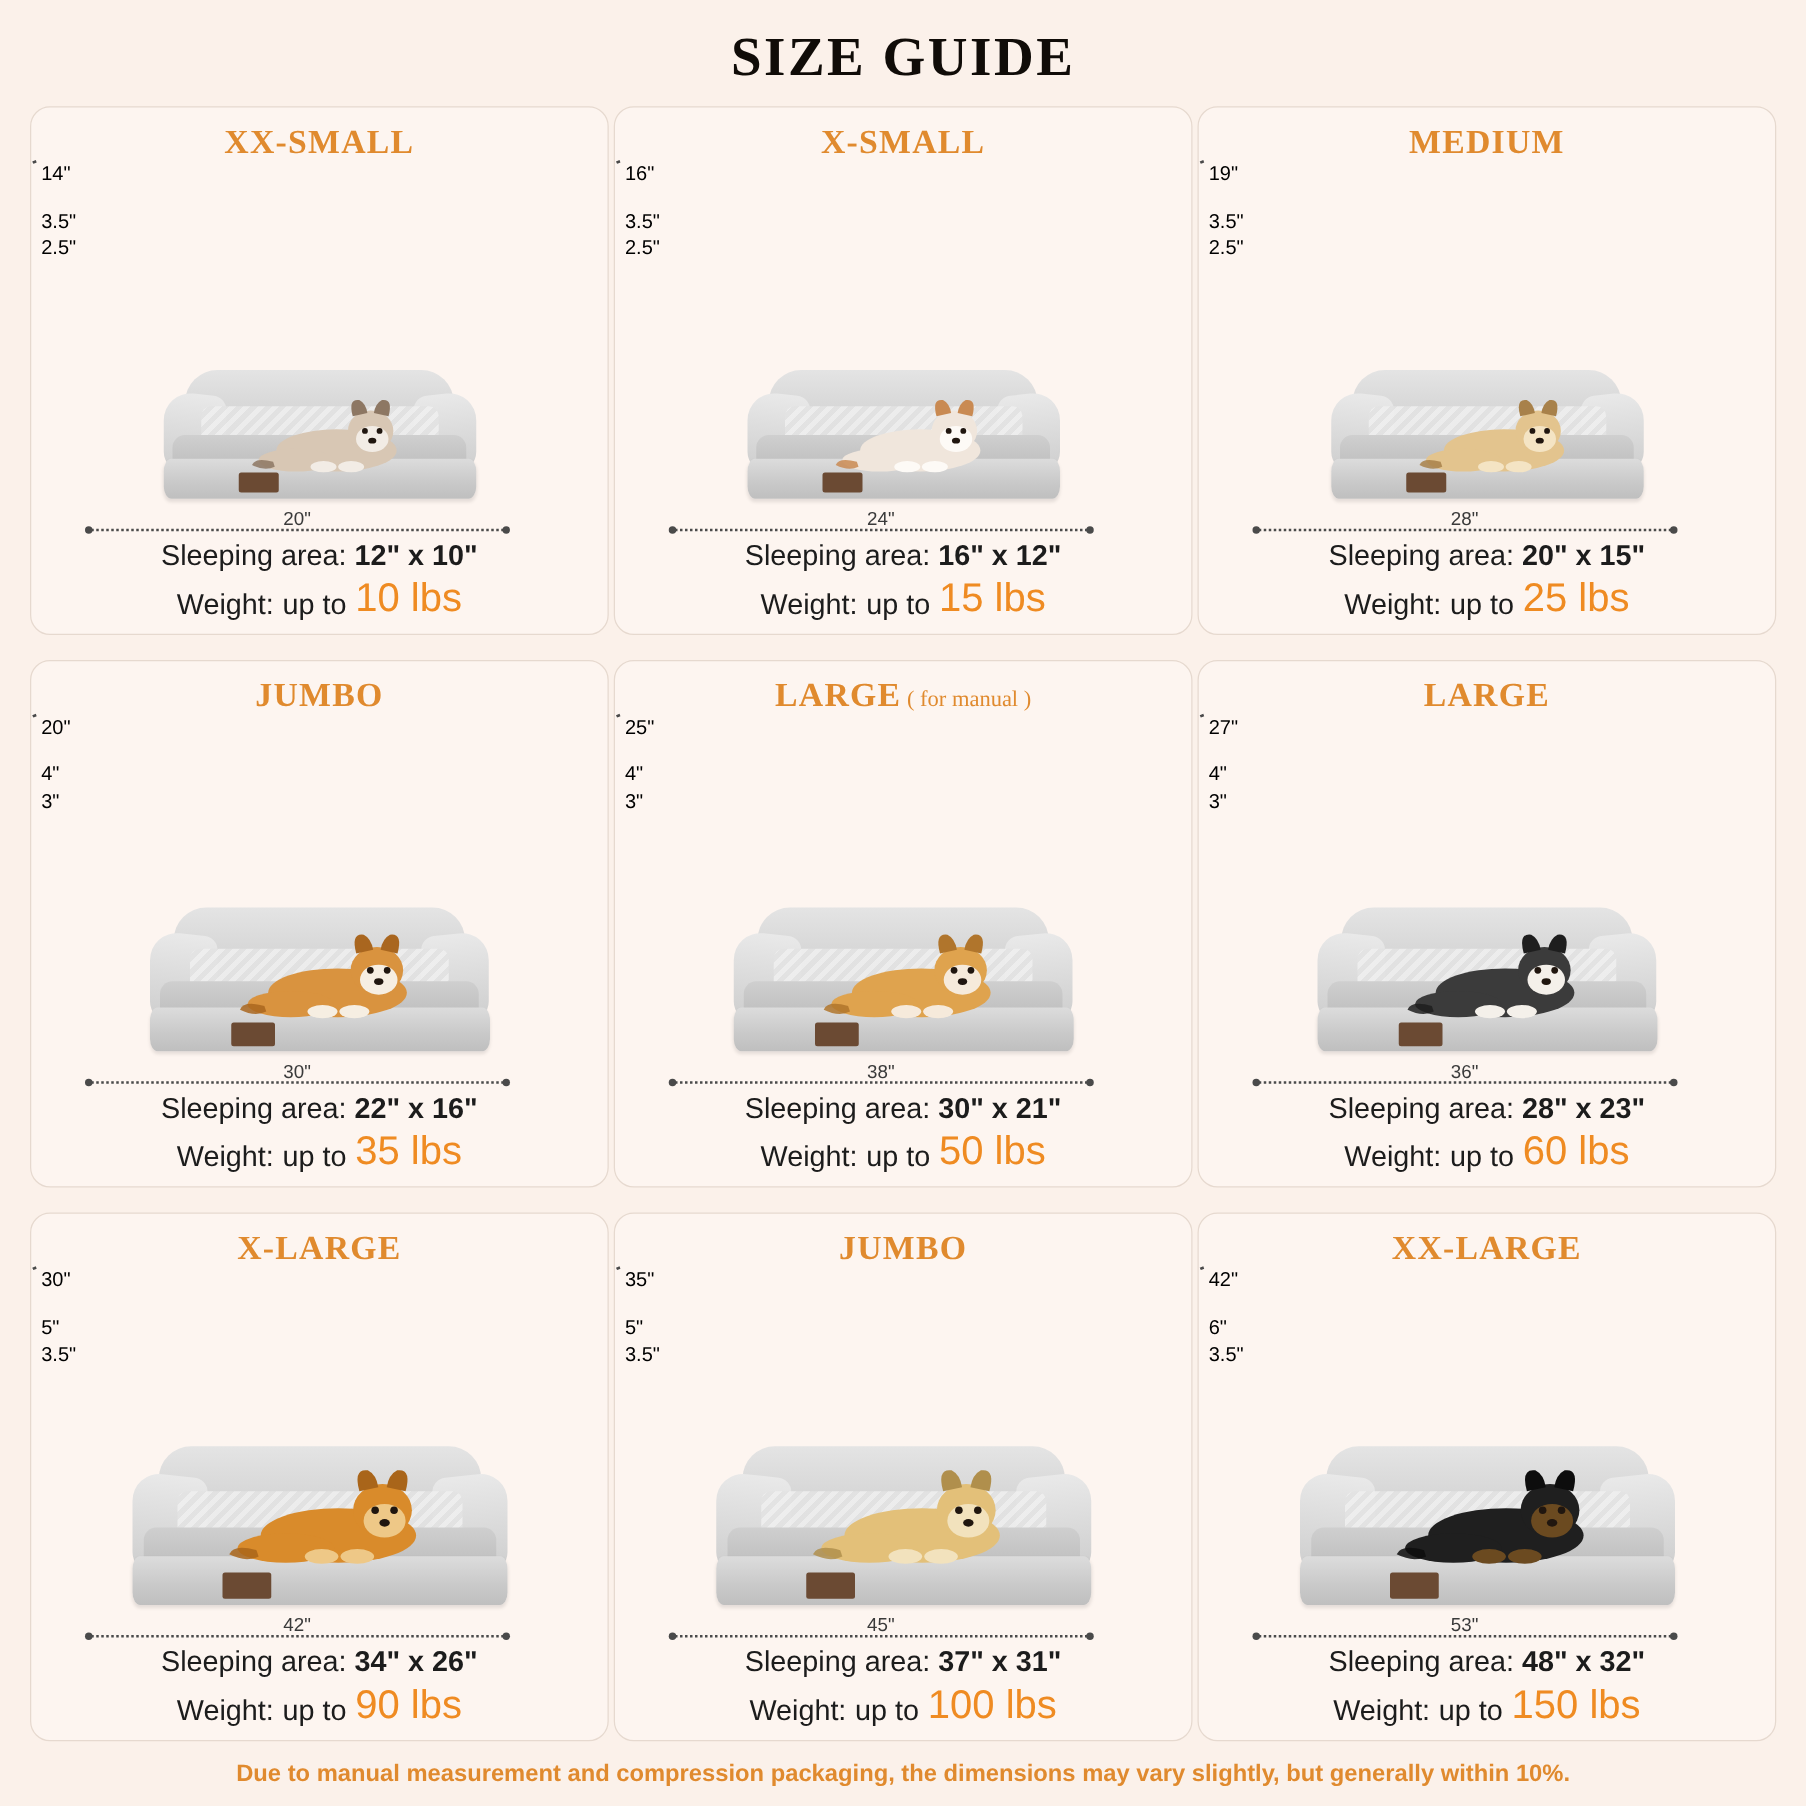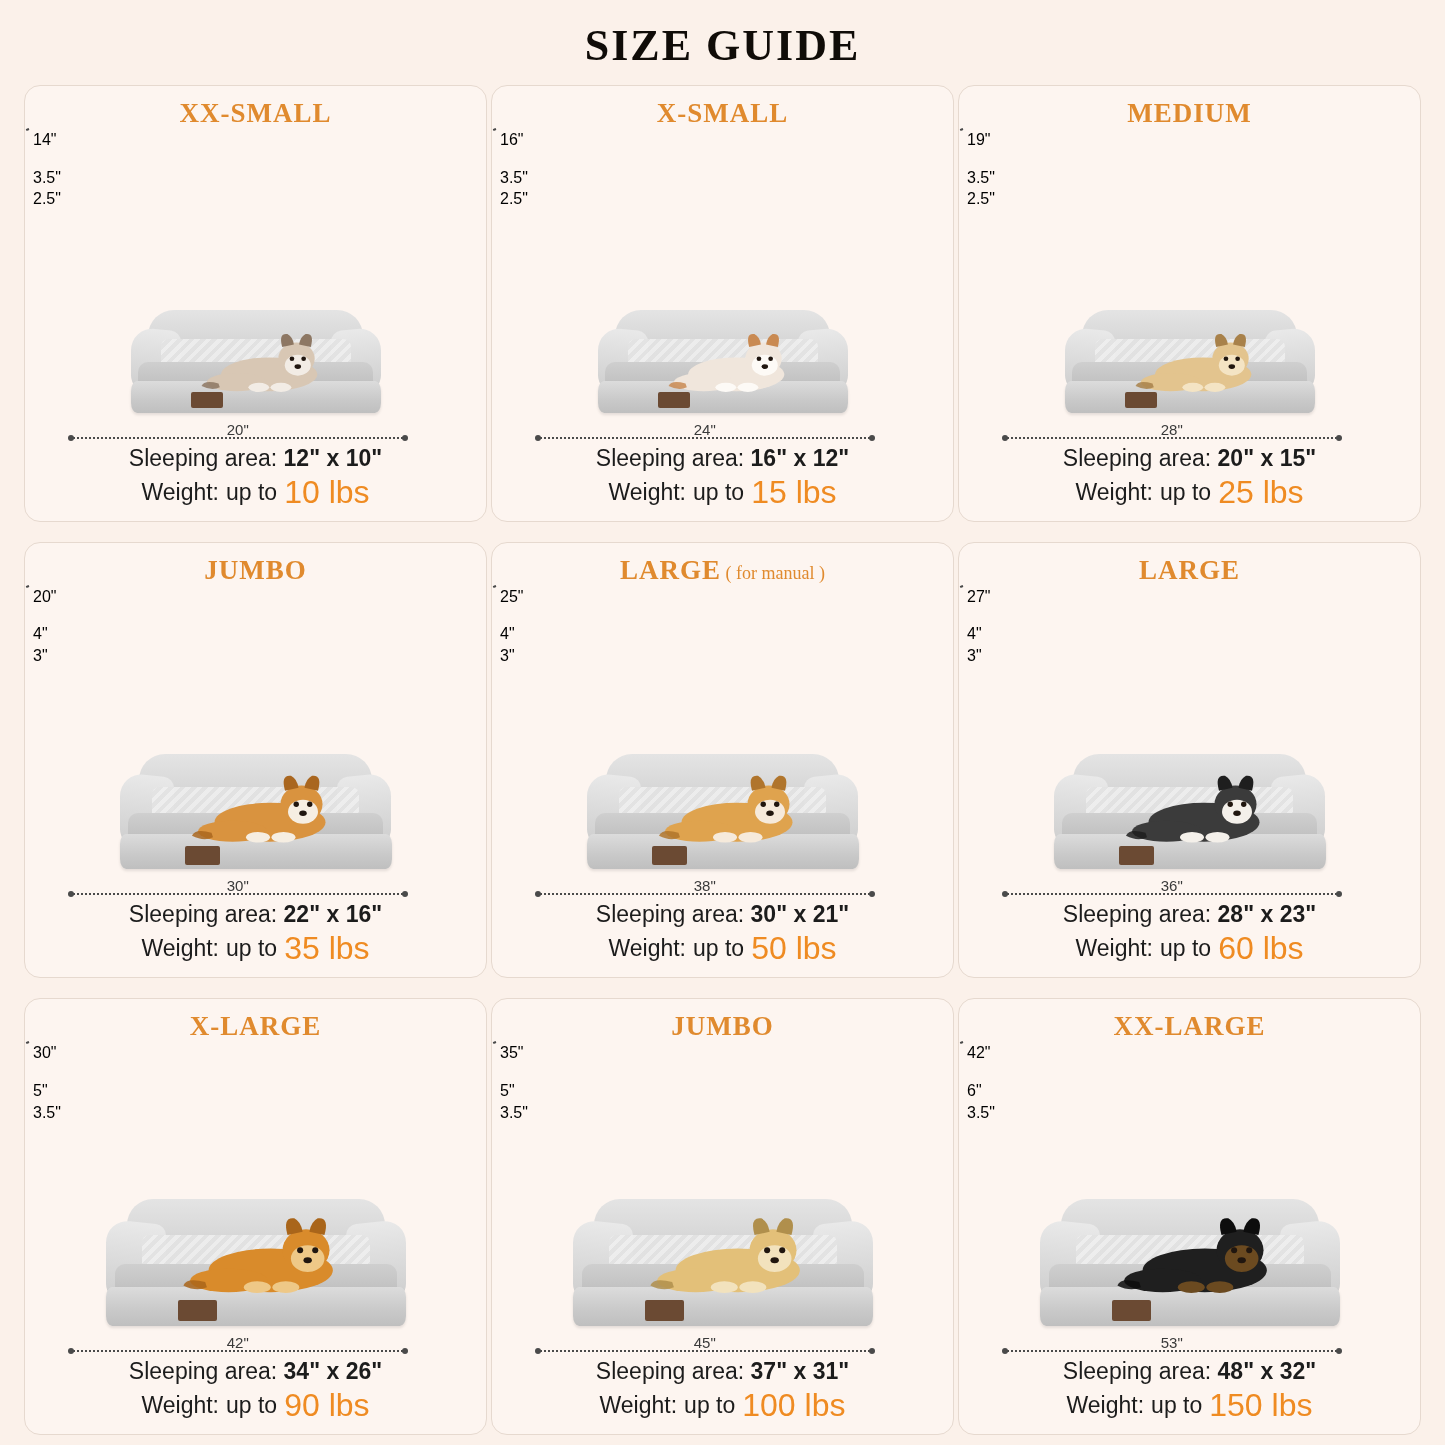--- a/index.html
+++ b/index.html
@@ -213,21 +213,21 @@
   .sleep-line {
     font-size: 23px;
     color: #1c1c1c;
     margin-bottom: 2px;
   }
   .sleep-line b { font-weight: 700; }
   .weight-line {
     font-size: 23px;
     color: #1c1c1c;
     display: flex;
-    align-items: center;
+    align-items: flex-end;
     justify-content: center;
     gap: 7px;
   }
   .weight-line .big {
     font-size: 32px;
     font-weight: 400;
     color: #ef8b22;
   }
   .footer {
     text-align: center;
@@ -753,13 +753,14 @@
       </div>
       <div class="weight-line">
         <span class="wp">Weight:</span>
         <span class="wu">up to</span>
         <span class="big wv">150 lbs</span>
       </div>
     </div>
   </div>
 </div>
 
+  <div class="footer">Due to manual measurement and compression packaging, the dimensions may vary slightly, but generally within 10%.</div>
 </div>
 
 </body></html>

